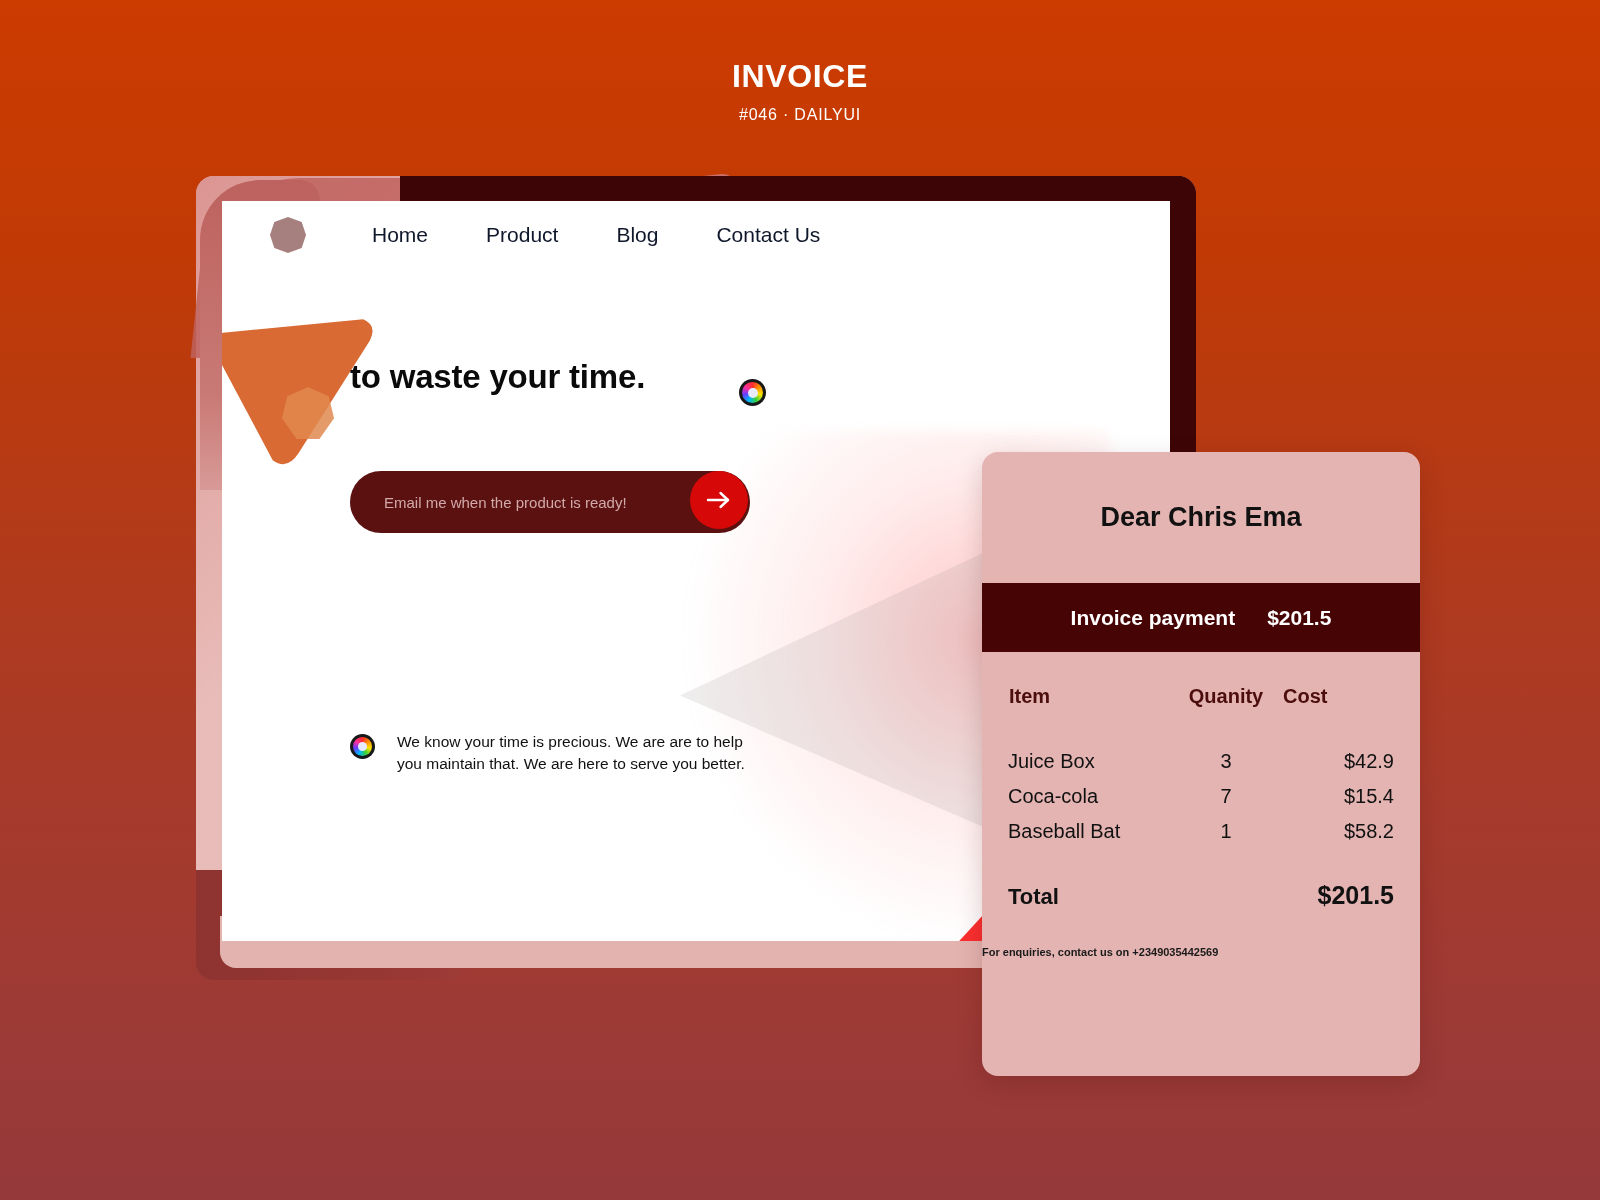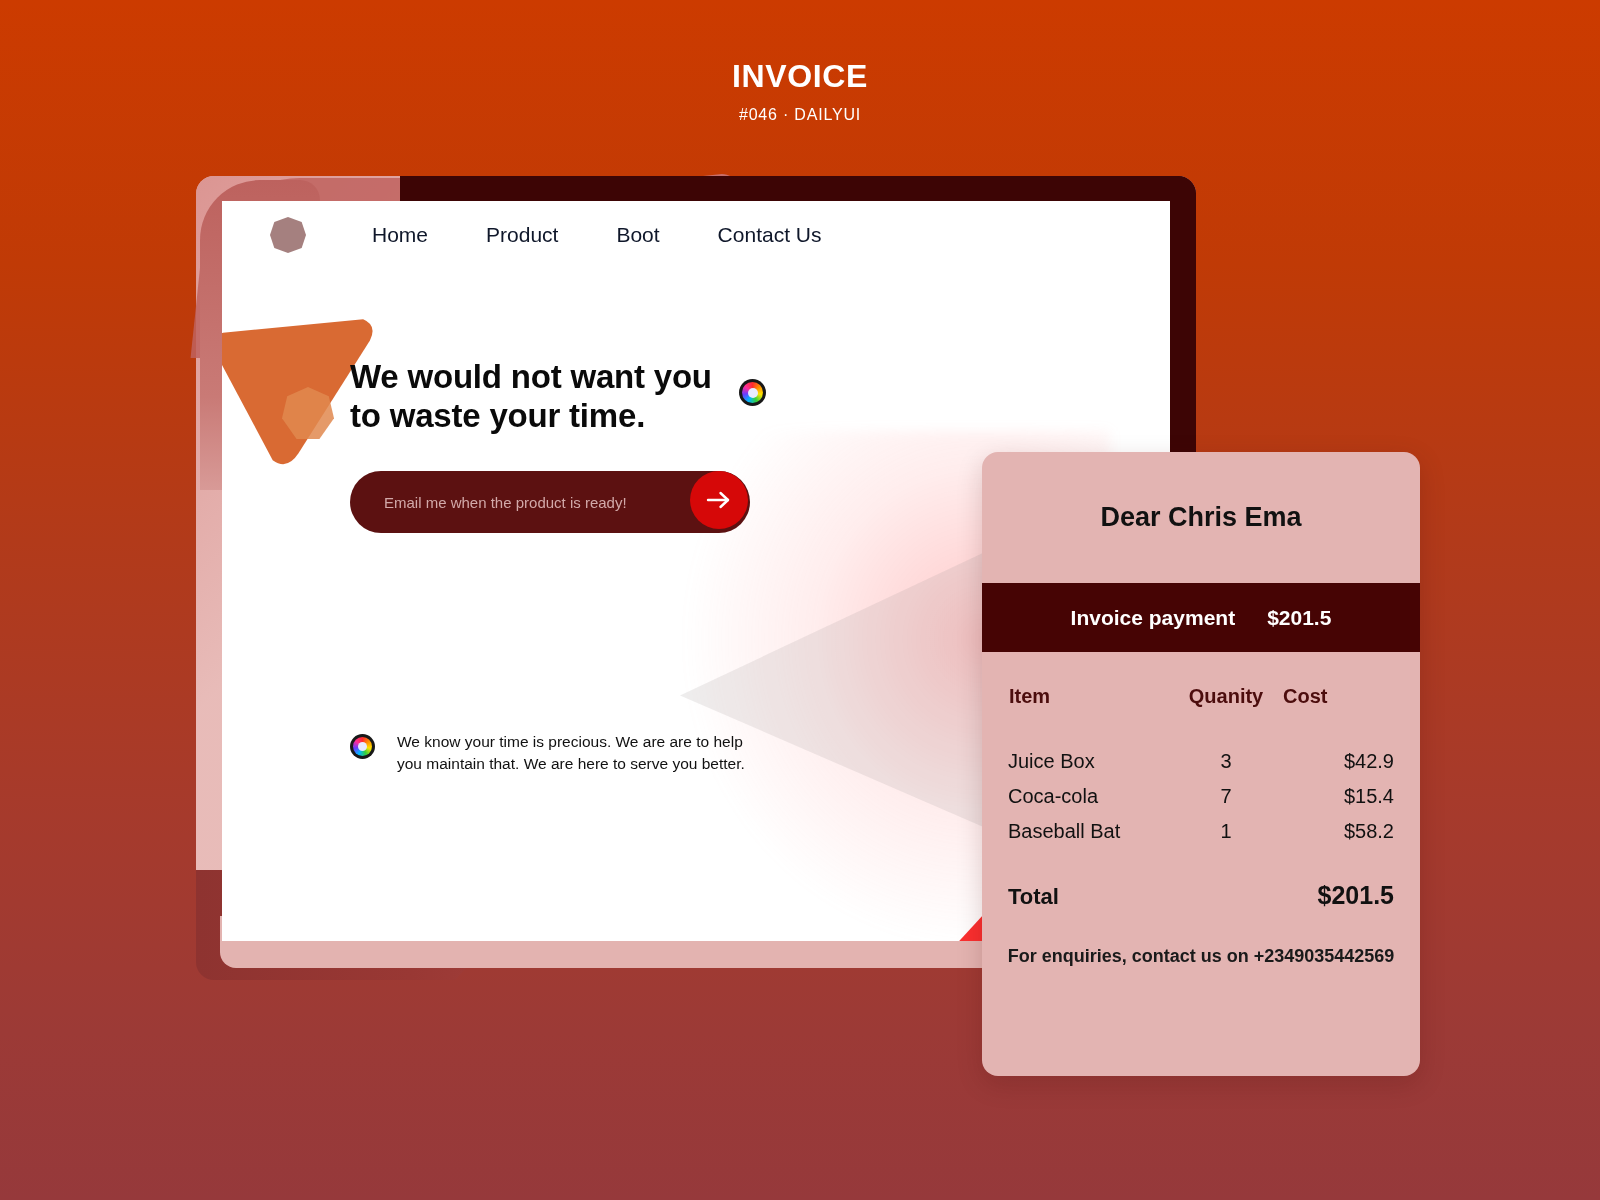--- a/index.html
+++ b/index.html
@@ -178,21 +178,21 @@
   td.c-qty{text-align:center;}
   td.c-cost{text-align:right;}
 
   .inv-total{
     display:flex;justify-content:space-between;align-items:baseline;
     padding:0 26px;margin-top:32px;
   }
   .inv-total .t-lbl{font-size:22px;font-weight:bold;color:#111;}
   .inv-total .t-val{font-size:25px;font-weight:bold;color:#111;}
   .inv-foot{
-    text-align:center;font-size:18px;font-weight:bold;color:#1a1a1a;margin-top:36px;
+    text-align:left;font-size:11px;font-weight:bold;color:#1a1a1a;margin-top:36px;
   }
 </style>
 </head>
 <body>
 
 <div class="page-head">
   <div class="title">INVOICE</div>
   <div class="sub">#046  ·  DAILYUI</div>
 </div>
 
@@ -217,27 +217,26 @@
     <svg width="180" height="260" style="position:absolute;left:-2px;top:80px;z-index:2;">
       <path d="M10 140 L64 10 Q76 0 86 14 L152 130 Q162 148 146 156 L26 156 Q6 156 10 140 Z" transform="rotate(62 80 90)" fill="#d96a33"></path>
     </svg>
     <div style="position:absolute;left:60px;top:186px;width:52px;height:52px;background:#e0884f;opacity:.85;z-index:2;
                 clip-path:polygon(50% 0,90% 18%,100% 60%,72% 100%,28% 100%,0 60%,10% 18%);"></div>
 
     <div class="nav">
       <div class="logo"></div>
       <a href="#">Home</a>
       <a href="#">Product</a>
-      <a href="#">Boot</a>
+      <a href="#">Blog</a>
       <a href="#">Contact Us</a>
     </div>
 
     <div class="hero">
       <h1>
-        <span>We would not want you</span>
         <span>to waste your time.</span>
       </h1>
     </div>
 
     <div class="ring-icon">
       <div class="rb"></div>
     </div>
 
     <div class="mailbar">
       <input type="text" placeholder="Email me when the product is ready!" style="">

